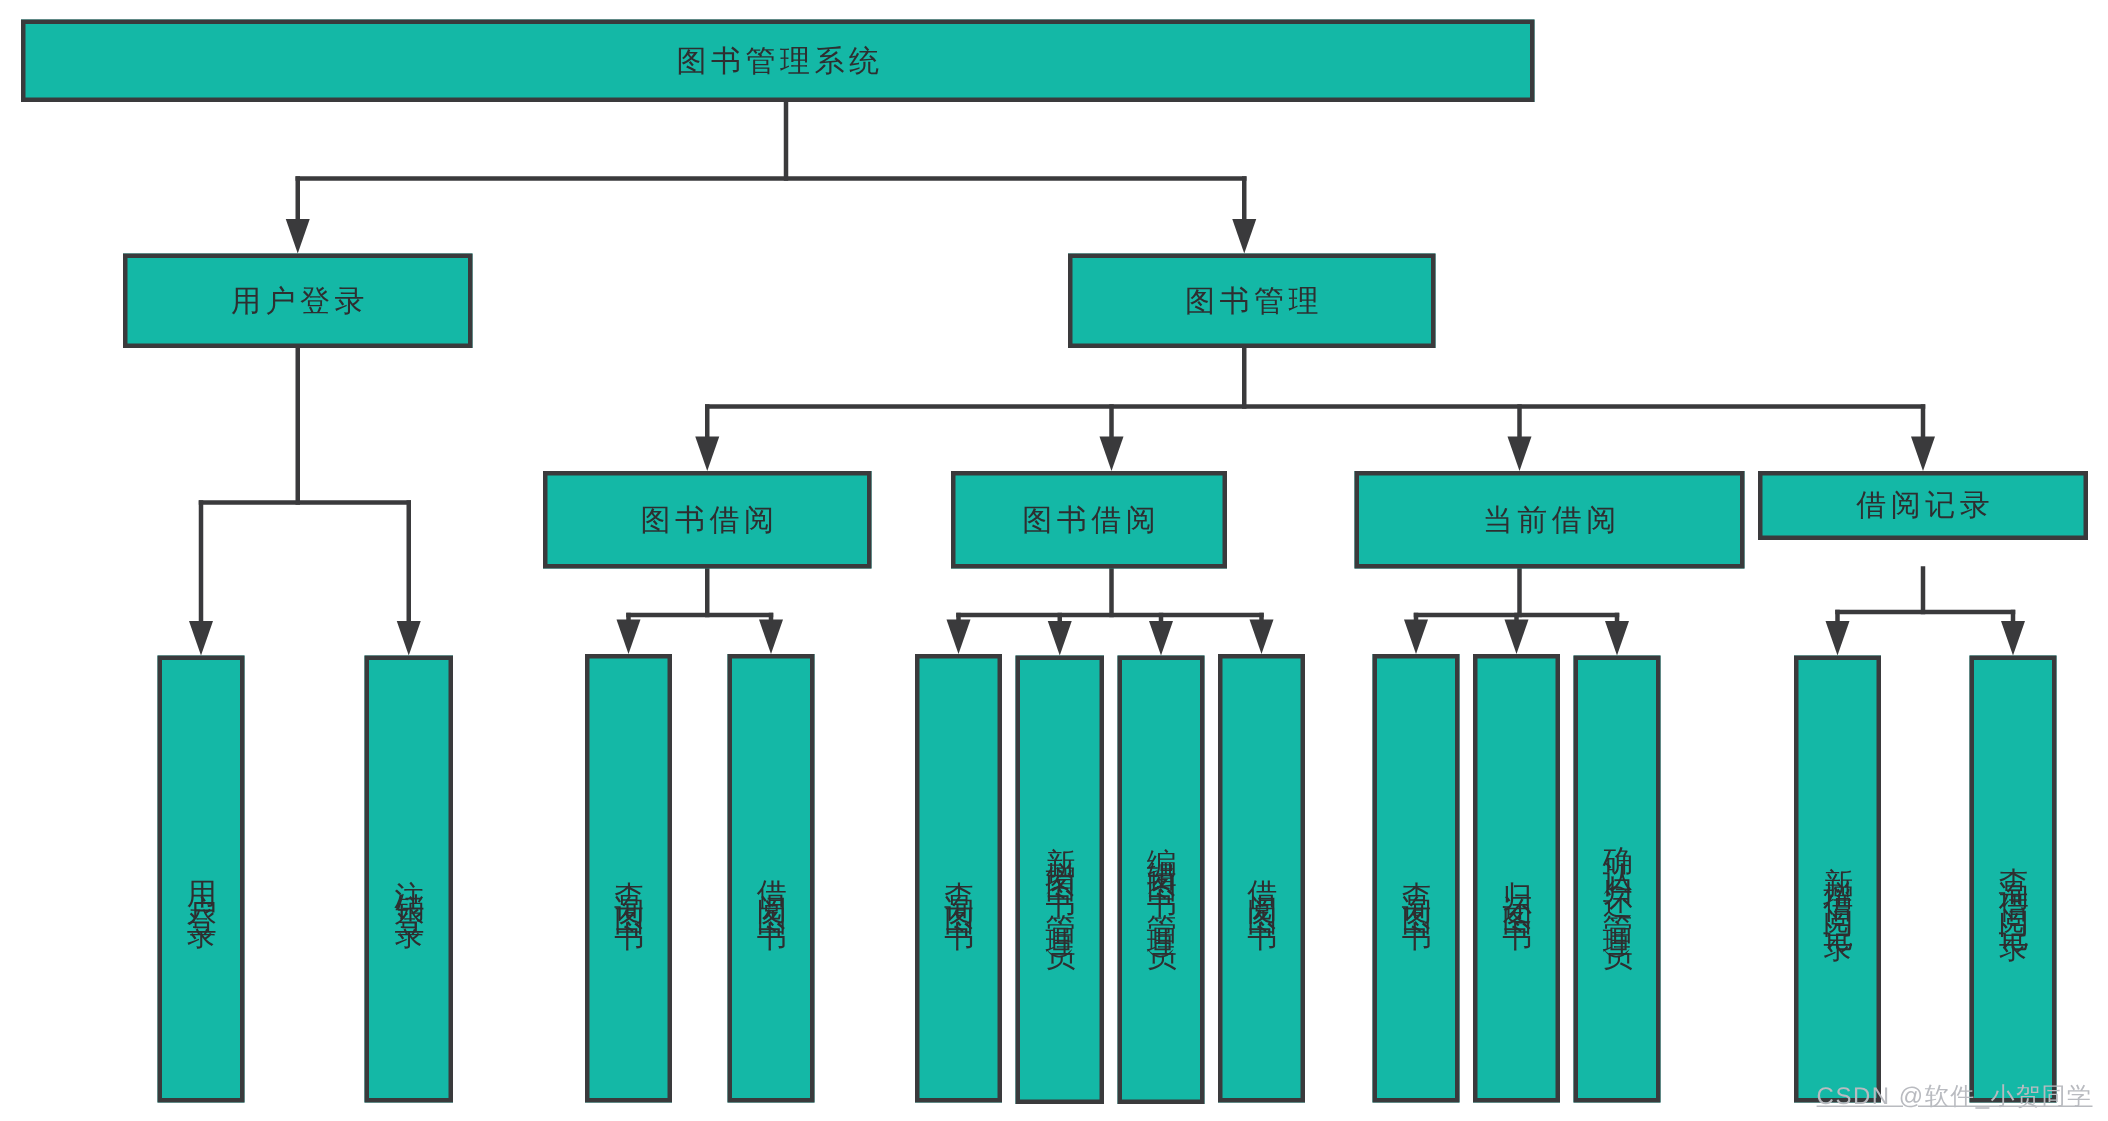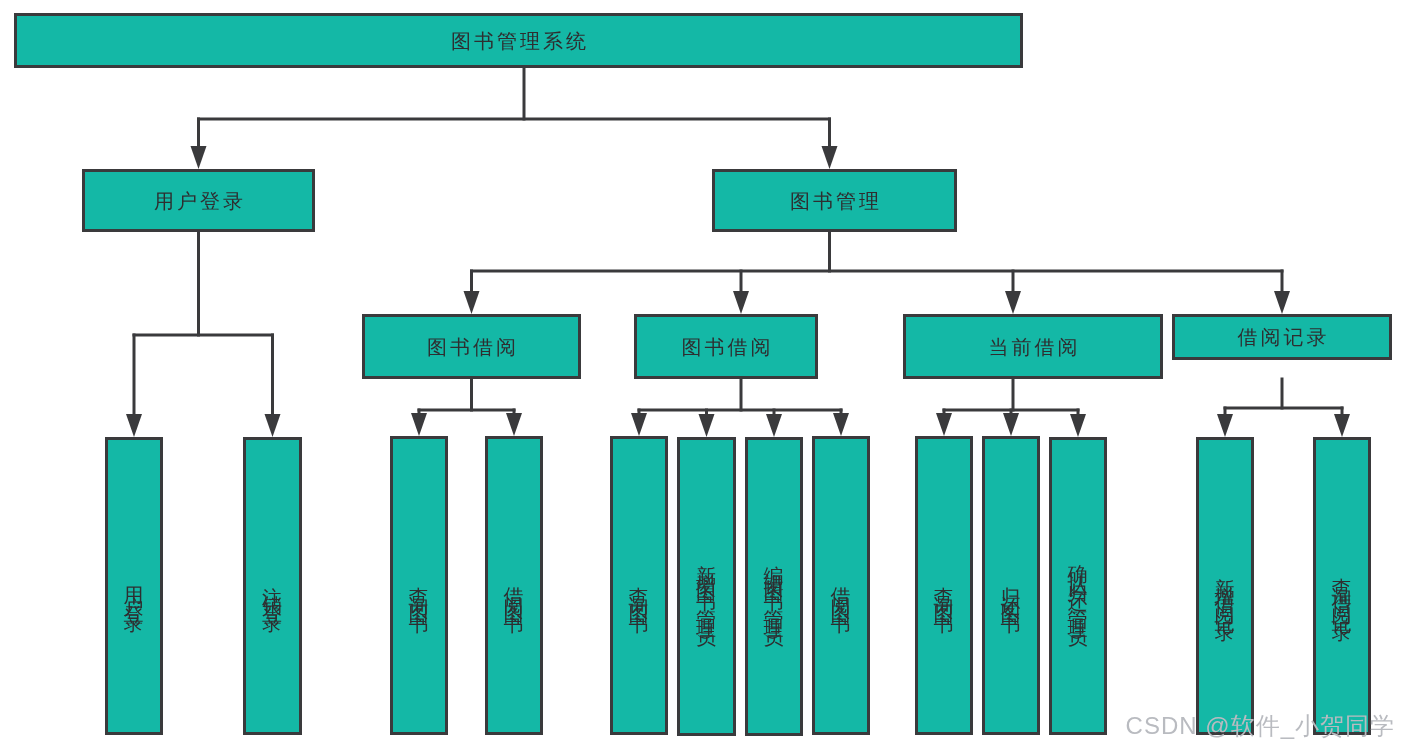--- a/index.html
+++ b/index.html
@@ -42,25 +42,26 @@
     writing-mode: vertical-rl;
     letter-spacing: 9px;
     padding-left: 0;
     padding-top: 6px;
     white-space: normal;
   }
   .watermark {
     position: absolute;
     right: 10px;
     bottom: 5px;
-    font-size: 24px;
+    font-size: 16px;
     letter-spacing: 1px;
     color: var(--wm, #b9bbc0);
     z-index: 5;
     pointer-events: none;
+    text-decoration: underline;
   }
 </style>
 </head>
 <body style="--border: #3a3a3c; --text: #2e2e30; --wm: #b9bbc0;">
 
 <div class="canvas" style="--bg: #ffffff;">
   <svg id="connector-svg" viewBox="0 0 1405 747" xmlns="http://www.w3.org/2000/svg">
       <line x1="524" y1="68" x2="524" y2="119" stroke="#3a3a3c" stroke-width="3" stroke-linecap="square"></line>
       <line x1="198.5" y1="119" x2="829.5" y2="119" stroke="#3a3a3c" stroke-width="3" stroke-linecap="square"></line>
       <line x1="198.5" y1="119" x2="198.5" y2="154" stroke="#3a3a3c" stroke-width="3" stroke-linecap="square"></line>

